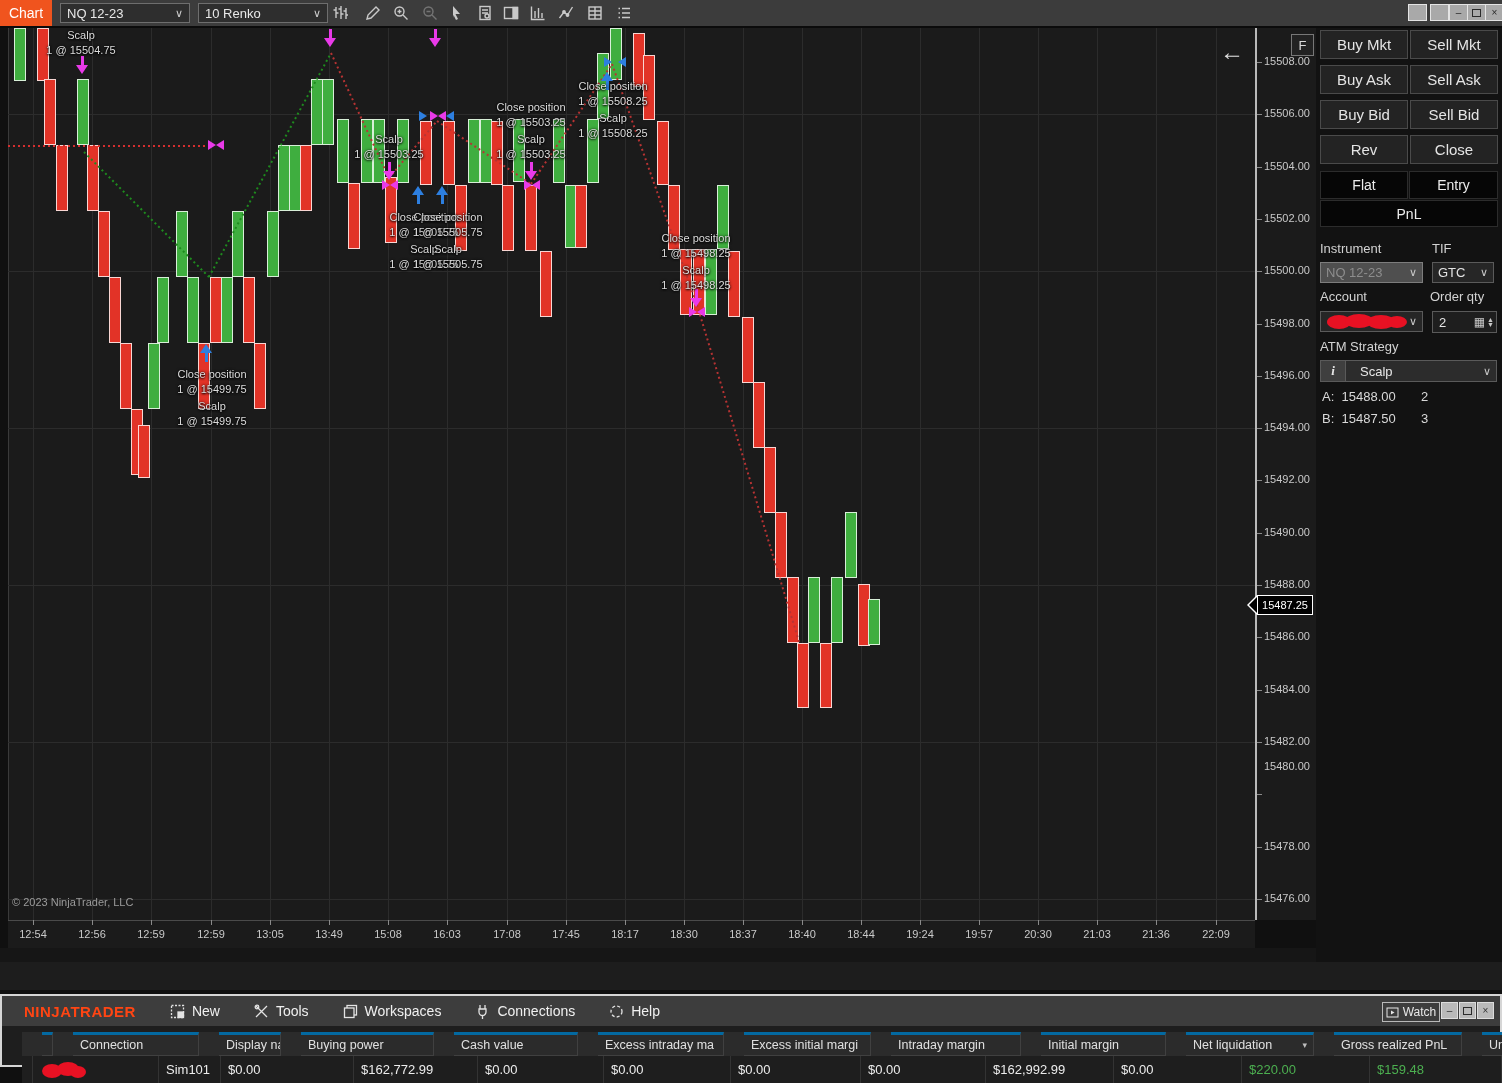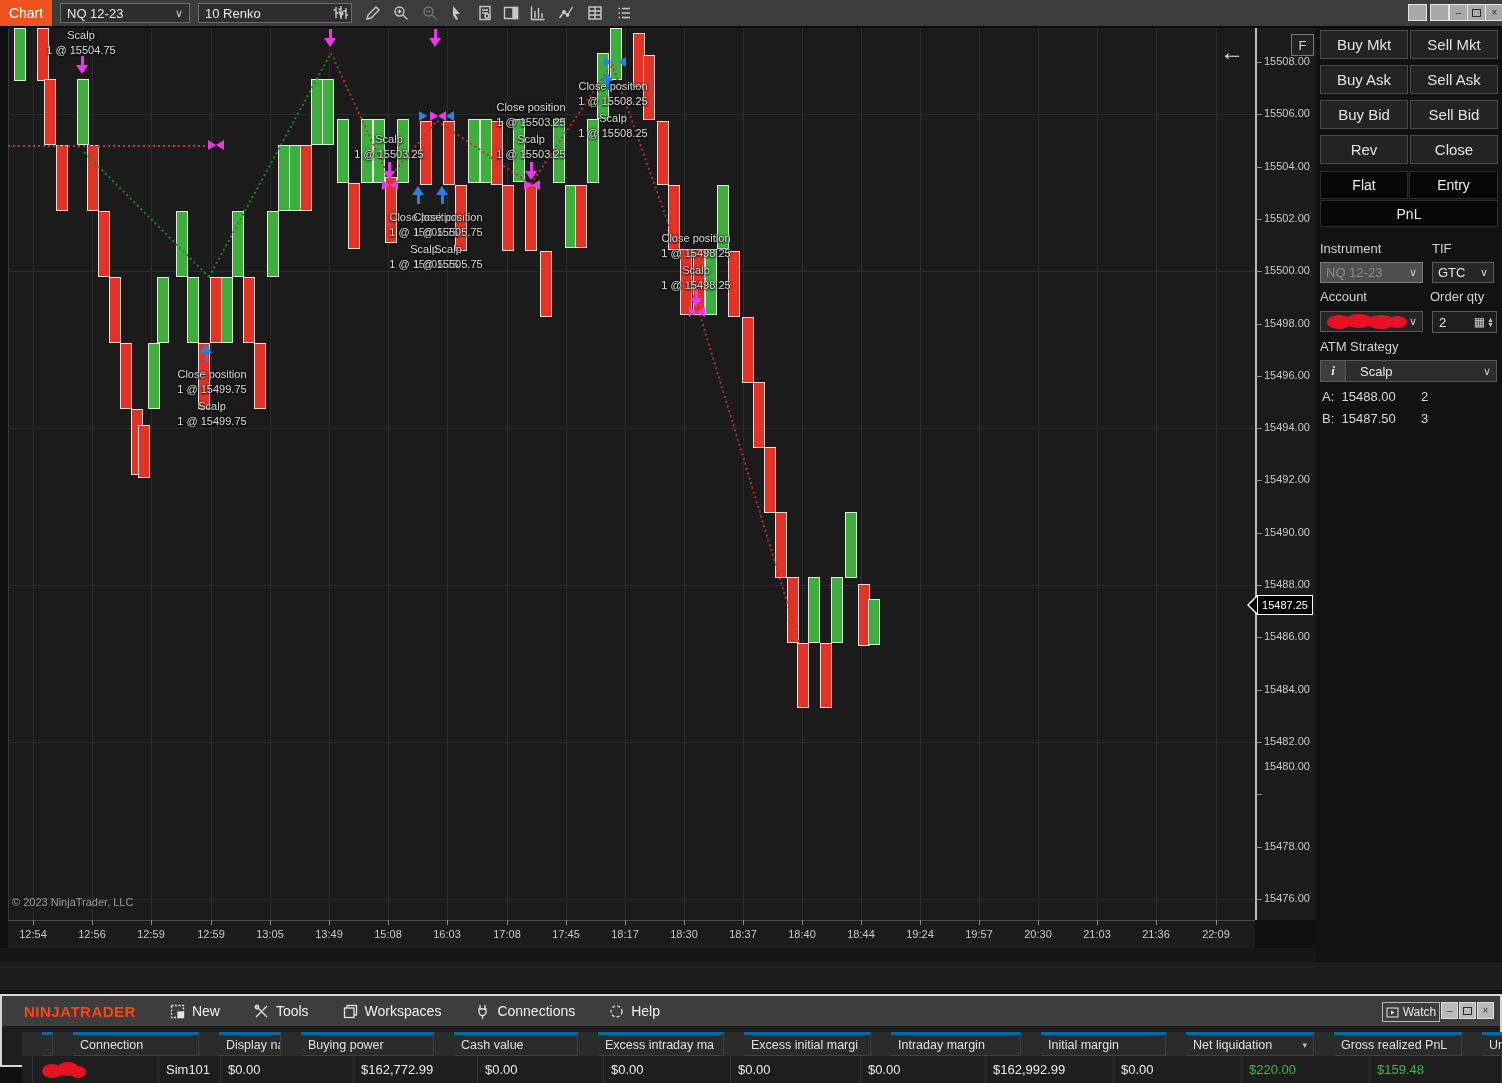--- a/index.html
+++ b/index.html
@@ -102,21 +102,21 @@
 <body>
 
 <div id="app">
 
   <div id="toolbar">
     <div id="chart-tab">Chart</div>
     <div class="tb-combo" style="left:60px;width:130px;">
       <span>NQ 12-23</span>
       <span class="chev">∨</span>
     </div>
-    <div class="tb-combo" style="left:198px;width:154px;">
+    <div class="tb-combo" style="left:198px;width:130px;">
       <span>10 Renko</span>
       <span class="chev">∨</span>
     </div>
     <div class="tb-icon" style="left:330px">
       <svg width="16" height="16">
           <path d="M4 2v11M4 5h-2.5M4 8h2.5M9 1v13M9 4h-2.5M9 9h2.5M14 3v11M14 6h-2.5M14 10h2"></path>
         </svg>
       </div>
     <div class="tb-icon" style="left:363px">
       <svg width="16" height="16">

